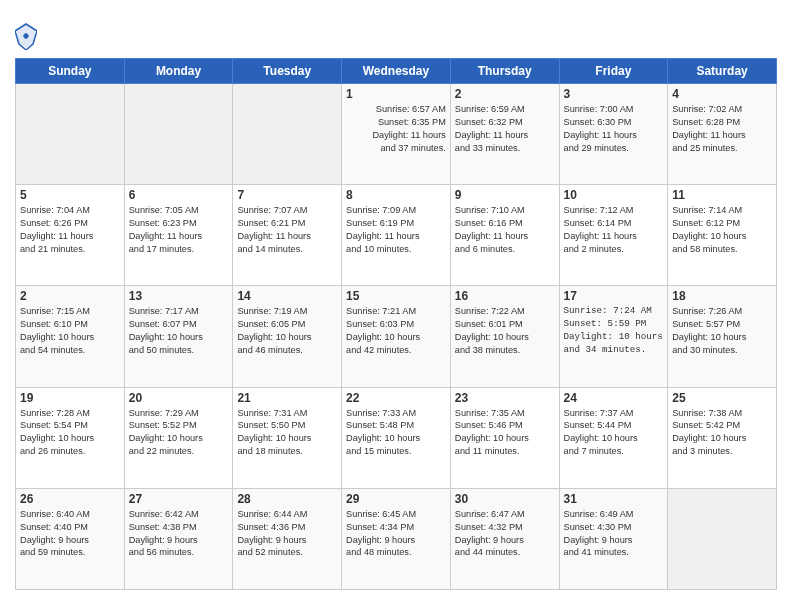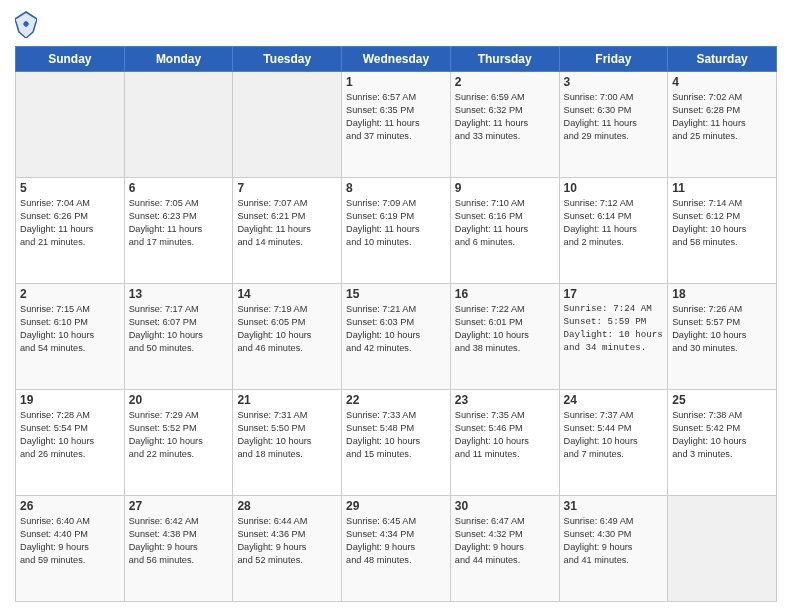--- a/index.html
+++ b/index.html
@@ -6,21 +6,21 @@
     body {
       font-family: Arial, sans-serif;
       background: #fff;
       width: 792px;
       height: 612px;
       overflow: hidden;
     }
     .page {
       width: 792px;
       height: 612px;
-      padding: 10px 15px;
+      padding: 22px 15px;
       display: flex;
       flex-direction: column;
     }
     .header {
       display: flex;
       justify-content: space-between;
       align-items: flex-start;
       margin-bottom: 8px;
     }
     .logo {
@@ -131,21 +131,21 @@
           <th>Saturday</th>
         </tr>
     </thead>
     <tbody id="calendar-body">
     <tr>
           <td class="empty-cell"></td>
           <td class="empty-cell"></td>
           <td class="empty-cell"></td>
           <td>
             <span class="day-num">1</span>
-            <div class="day-info" style="white-space: pre-line;">Sunrise: 6:57 AM
+            <div class="day-info" style="white-space: pre-line; text-align: right;">Sunrise: 6:57 AM
 Sunset: 6:35 PM
 Daylight: 11 hours
 and 37 minutes.</div>
           </td>
           <td>
             <span class="day-num">2</span>
             <div class="day-info" style="white-space: pre-line;">Sunrise: 6:59 AM
 Sunset: 6:32 PM
 Daylight: 11 hours
 and 33 minutes.</div>

